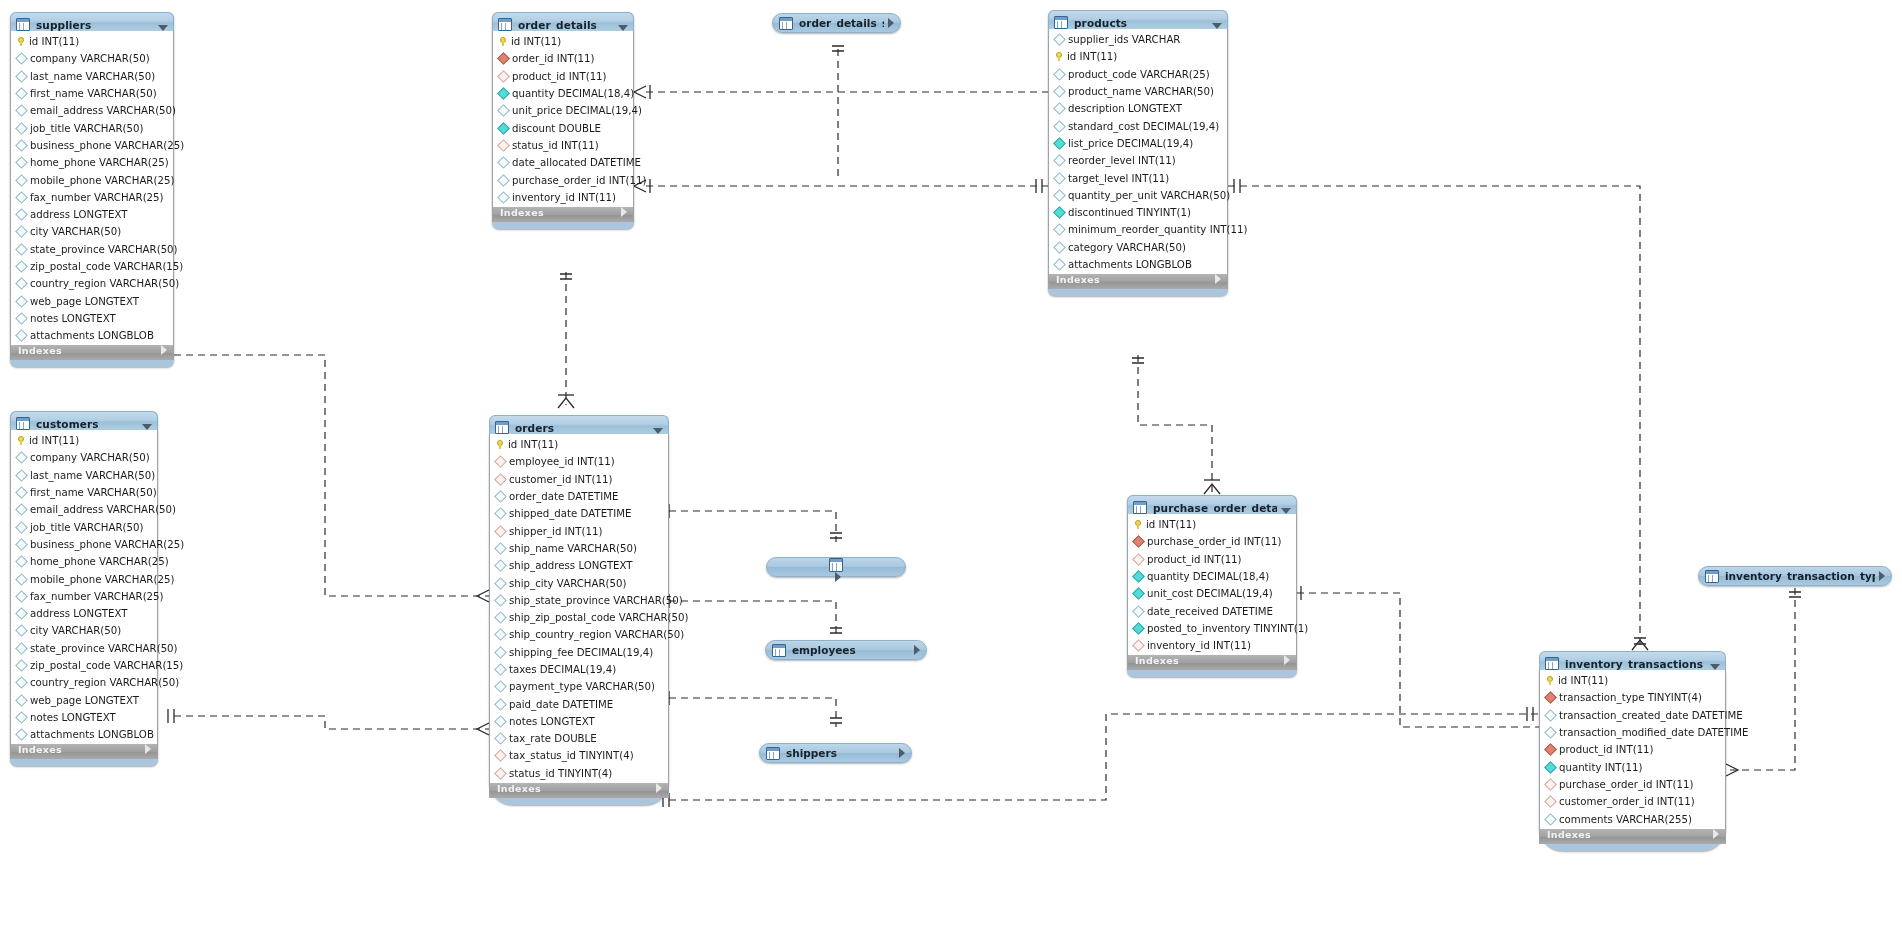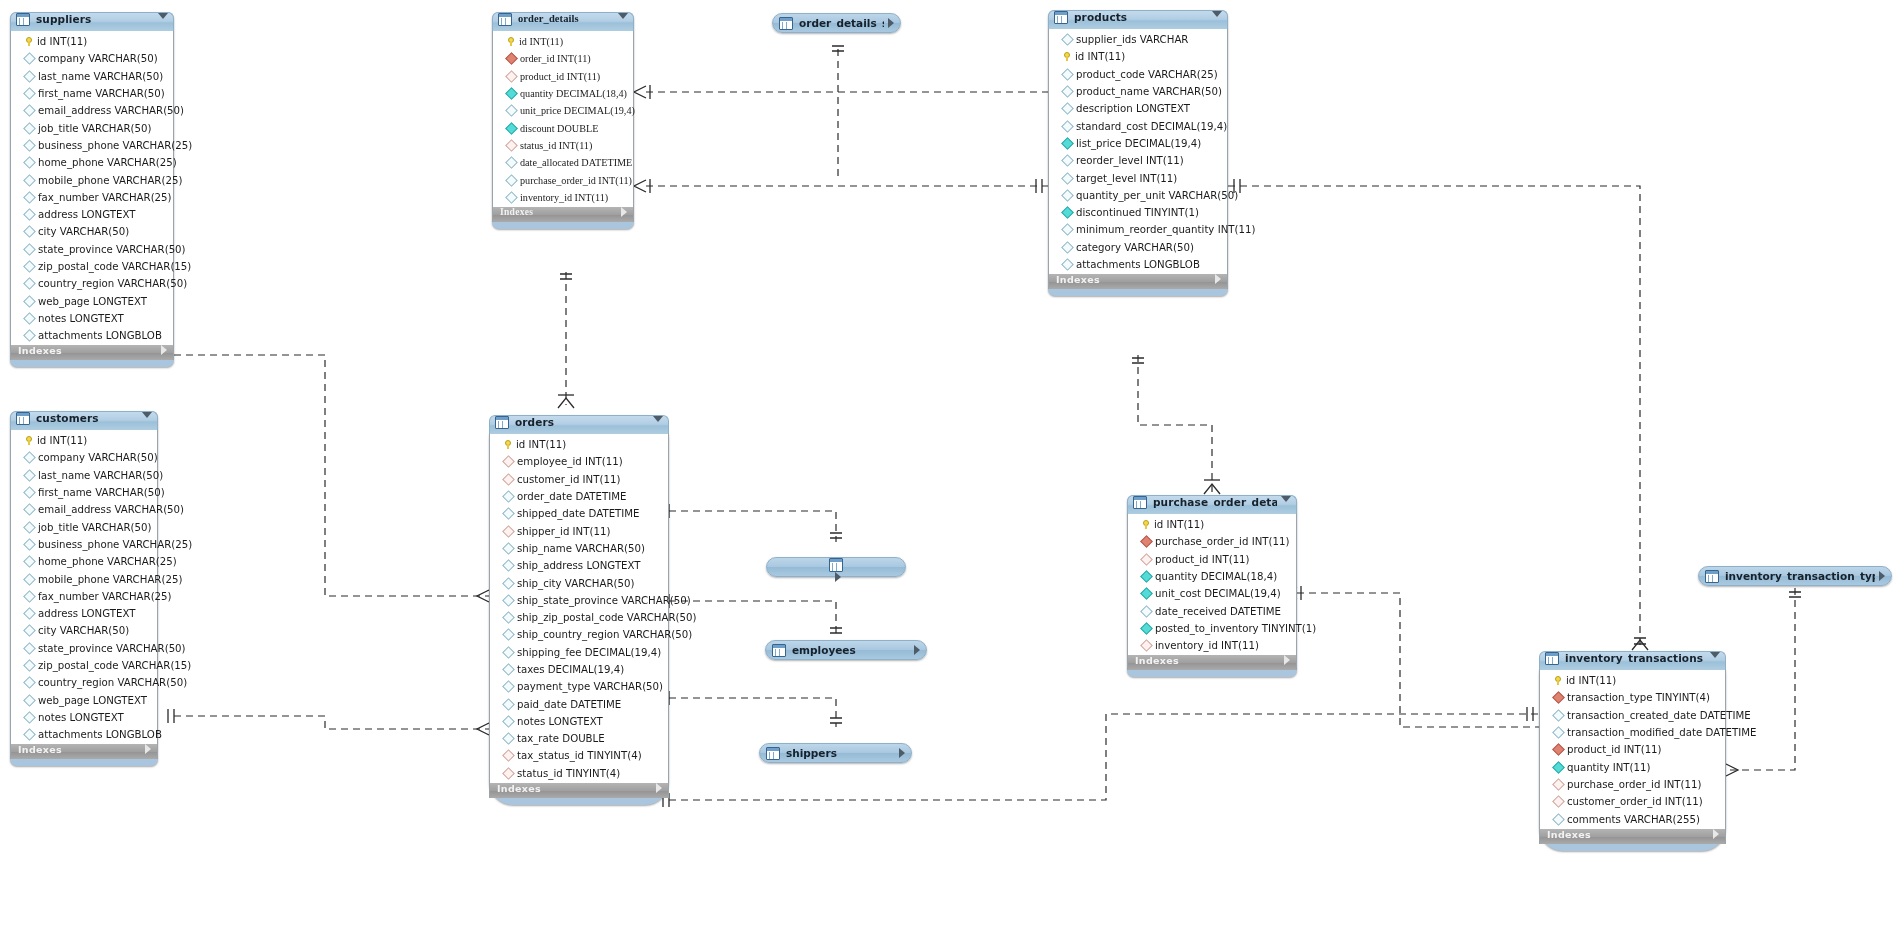--- a/index.html
+++ b/index.html
@@ -19,34 +19,34 @@
     box-shadow:0 1px 2px rgba(0,0,0,.35);
     padding-bottom:7px;
     box-sizing:border-box;
   }
   .tbl .hdr{
     height:19px;
     border-radius:6px 6px 0 0;
     background:linear-gradient(to bottom,#c3daec 0%,#b2cee4 45%,#9cc0da 55%,#aecde0 100%);
     border:1px solid #8fb0c9;
     border-bottom:none;
-    display:flex;align-items:flex-start;
+    display:flex;align-items:flex-end;
     padding:0 5px;
     box-sizing:border-box;
   }
   .tbl .hdr .tname{
     font-size:10.5px;font-weight:bold;color:#16212b;
     margin-left:6px;letter-spacing:.1px;flex:1;
     white-space:nowrap;overflow:hidden;
   }
   .cols{
     background:#ffffff;
     border-left:1px solid #9aa4ac;
     border-right:1px solid #9aa4ac;
-    padding:2px 0 1px 8px;
+    padding:2px 0 1px 0;
   }
   .col{
     height:17.3px;
     display:flex;align-items:center;
     padding-left:6px;
     font-size:10.2px;color:#1b1b1b;
     white-space:nowrap;
   }
   .col .ctxt{margin-left:4px;}
   .idxbar{
@@ -337,21 +337,21 @@
           <div class="col">
             <span class="dia hollow"></span>
             <span class="ctxt">attachments LONGBLOB</span>
           </div>
         </div>
         <div class="idxbar">
           <span class="lbl">Indexes</span>
           <span class="caret-right grey"></span>
         </div>
       </div>
-      <div class="tbl" style="left: 492px; top: 12px; width: 142px; font-family: Liberation Serif, serif;">
+      <div class="tbl" style="left: 492px; top: 12px; width: 142px;">
         <div class="hdr">
           <span class="tblicon"></span>
           <span class="tname">order_details</span>
           <span class="caret-down"></span>
         </div>
         <div class="cols">
           <div class="col">
             <span class="key"></span>
             <span class="ctxt">id INT(11)</span>
           </div>

